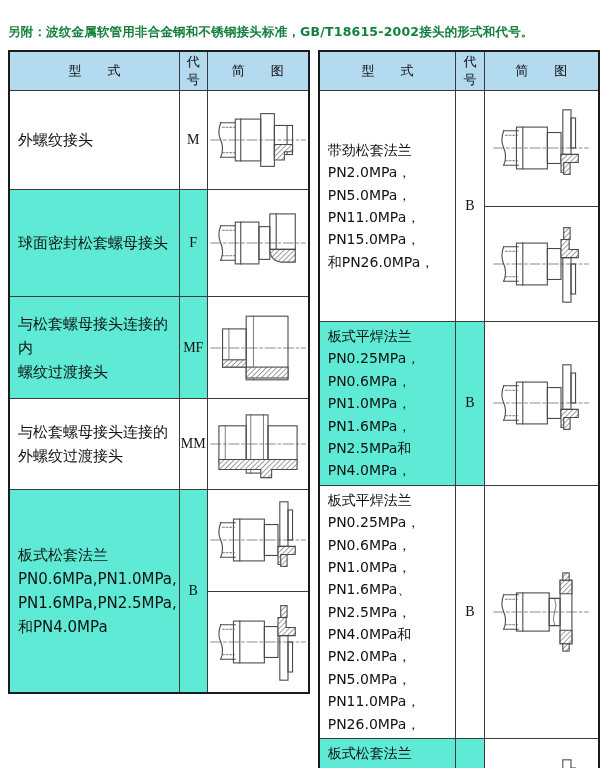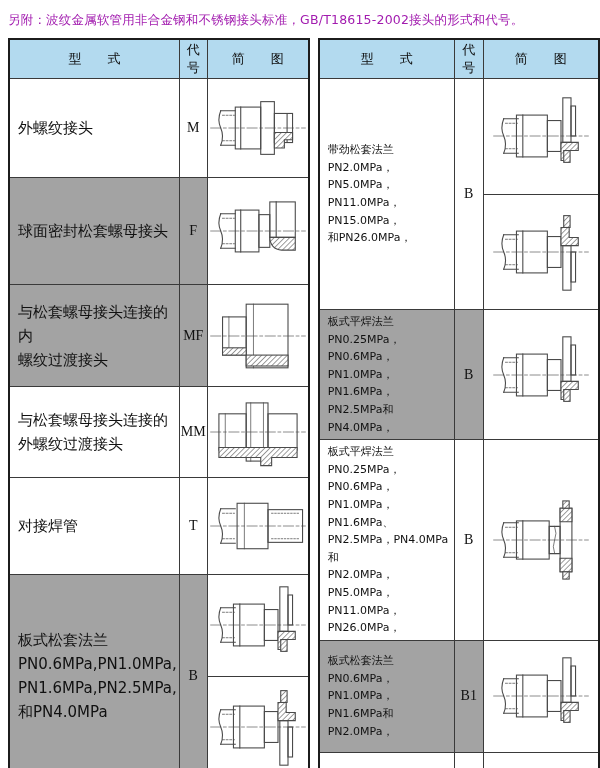--- a/index.html
+++ b/index.html
@@ -1,41 +1,41 @@
 <!DOCTYPE html>
 <html><head>
 <meta charset="utf-8">
 <style>
   html,body{margin:0;padding:0;}
   body{
     width:600px;height:768px;background:#ffffff;overflow:hidden;
     font-family:"DejaVu Sans","Liberation Sans",sans-serif;color:#111;
   }
   .intro{
-    margin:12px 6px 9px 8px;font-size:12.5px;font-weight:normal;
-    letter-spacing:0.2px;color:#a21caf;
+    margin:24px 6px 9px 8px;font-size:12.5px;font-weight:bold;
+    letter-spacing:0.2px;color:#15803d;
   }
   .wrap{display:flex;gap:8px;padding-left:8px;align-items:flex-start;}
   table.tbl{border-collapse:collapse;table-layout:fixed;border:2px solid #1c1c1c;background:#fff;}
   .tbl th,.tbl td{border:1px solid #3a3a3a;overflow:hidden;}
   .tbl th{
     background:#b3daef;font-size:13px;font-weight:normal;color:#0d0d0d;
     text-align:center;vertical-align:middle;
   }
   td.type{
     font-size:15px;line-height:1.6;white-space:pre-line;
     padding:3px 2px 3px 8px;vertical-align:middle;
   }
-  .rt td.type{font-size:11px;}
+  .rt td.type{font-size:14px;}
   td.code{
     text-align:center;vertical-align:middle;
     font-family:"Liberation Serif","DejaVu Serif",serif;font-size:14px;
   }
   td.sk{background:#fff;text-align:center;vertical-align:middle;padding:0;}
-  .hl{background:#a3a3a3;}
+  .hl{background:#5eead4;}
   .split{display:flex;flex-direction:column;}
   .half{flex:1;min-height:0;display:flex;align-items:center;justify-content:center;border-bottom:1px solid #3a3a3a;}
   .half:last-child{border-bottom:0;}
   .diagram{display:flex;align-items:center;justify-content:center;width:100%;}
   .diagram svg{display:block;}
 </style>
 </head>
 <body>
 
 <svg width="0" height="0" style="position:absolute" aria-hidden="true">
@@ -136,40 +136,20 @@
               <svg width="100" height="84" viewBox="0 0 110 90" preserveAspectRatio="xMidYMid meet">
                 <g stroke="#4a4a4a" fill="none" stroke-width="1.2" stroke-linecap="square">
                   <line x1="3" y1="45" x2="107" y2="45" stroke-width="0.7" stroke-dasharray="11,3,3,3"></line>
                   <rect x="12" y="25" width="30" height="40"></rect>
                   <line x1="19" y1="25" x2="19" y2="65" stroke-width="0.8"></line>
                   <rect x="42" y="13" width="24" height="64"></rect>
                   <line x1="47" y1="13" x2="47" y2="77" stroke-width="0.8"></line>
                   <line x1="61" y1="13" x2="61" y2="77" stroke-width="0.8"></line>
                   <rect x="66" y="25" width="32" height="40"></rect>
                   <path d="M12,62 H98 V73 H70 v9 H58 v-9 H12 z" fill="url(#hch)"></path>
-                </g>
-              </svg>
-            </div>
-          </td>
-      </tr>
-      <tr style="height:97px">
-        <td class="type">对接焊管</td>
-        <td class="code">T</td>
-        <td class="sk">
-            <div class="diagram">
-              <svg width="100" height="84" viewBox="0 0 110 90" preserveAspectRatio="xMidYMid meet">
-                <g stroke="#4a4a4a" fill="none" stroke-width="1.2" stroke-linecap="square">
-                  <line x1="3" y1="45" x2="107" y2="45" stroke-width="0.7" stroke-dasharray="11,3,3,3"></line>
-                  <path d="M30,26 H14 M30,64 H14"></path>
-                  <path d="M14,26 q-4,10 0,19 q4,9 0,19"></path>
-                  <path d="M16,31 h13 M16,59 h13" stroke-dasharray="2,2" stroke-width="0.8"></path>
-                  <rect x="32" y="20" width="34" height="50"></rect>
-                  <line x1="40" y1="20" x2="40" y2="70" stroke-width="0.8"></line>
-                  <rect x="66" y="27" width="38" height="36"></rect>
-                  <path d="M70,31 h30 M70,59 h30" stroke-dasharray="1.5,2" stroke-width="0.8"></path>
                 </g>
               </svg>
             </div>
           </td>
       </tr>
       <tr style="height:203px">
         <td class="type hl">板式松套法兰
 PN0.6MPa,PN1.0MPa,
 PN1.6MPa,PN2.5MPa,
 和PN4.0MPa</td>

